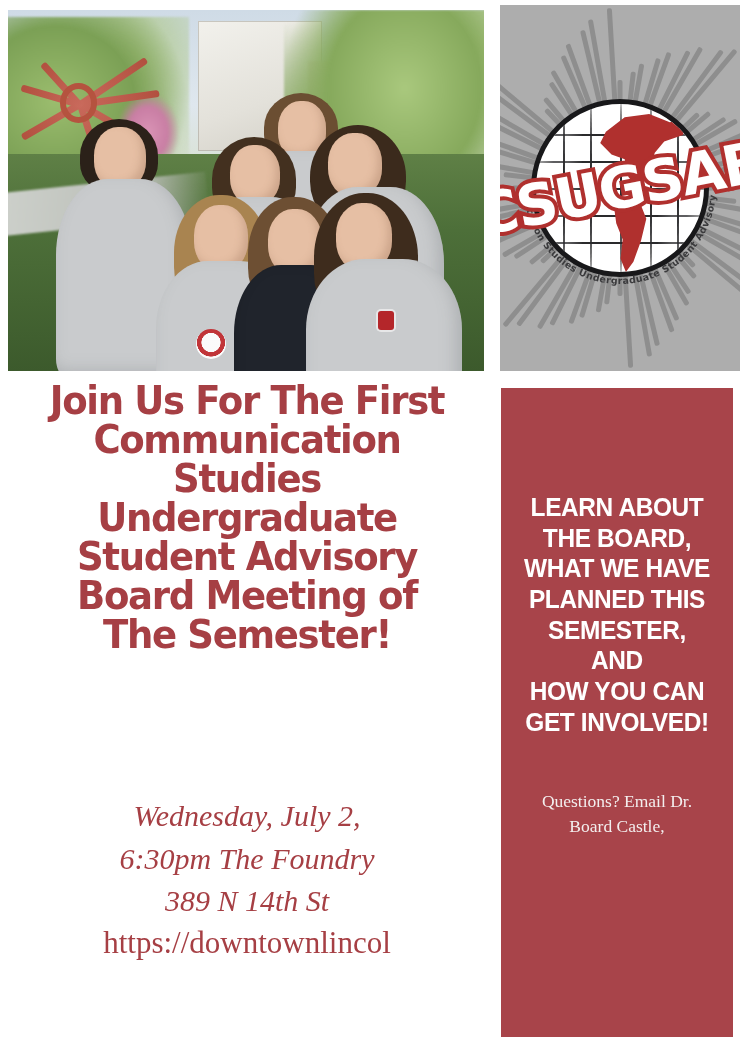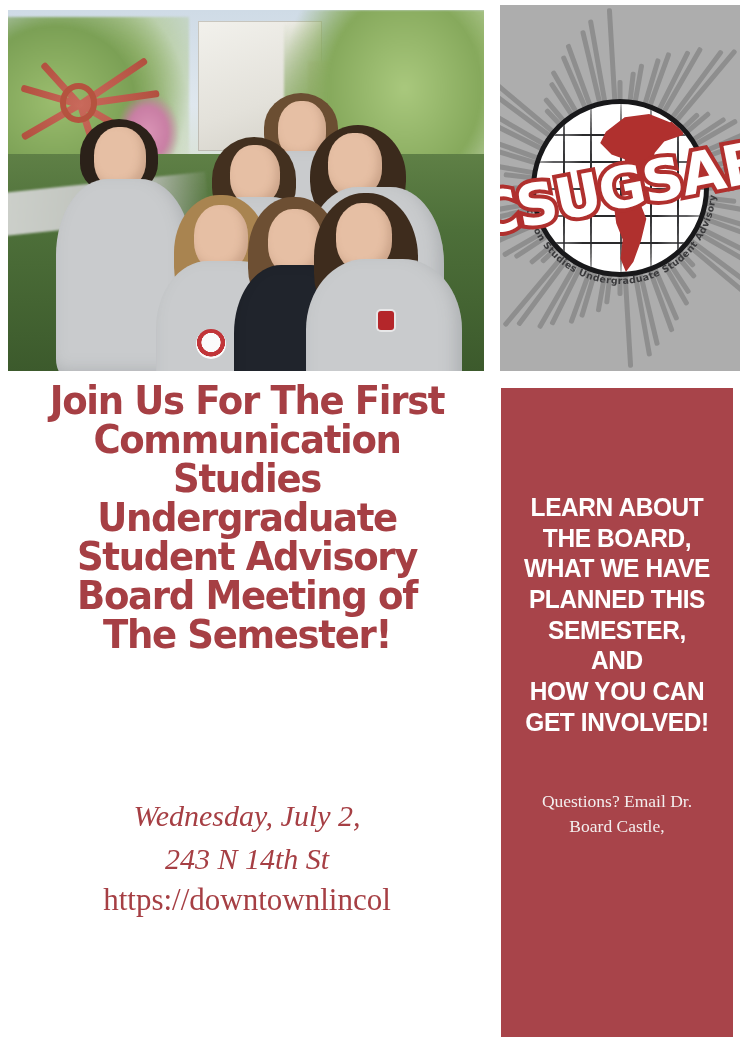--- a/index.html
+++ b/index.html
@@ -480,17 +480,18 @@
     <div>Communication</div>
     <div>Studies</div>
     <div>Undergraduate</div>
     <div>Student Advisory</div>
     <div>Board  Meeting of</div>
     <div>The Semester!</div>
   </div>
 
   <div class="details">
     <div class="dline">Wednesday, July 2,</div>
-    <div class="dline">243 N 14th St</div>
+    <div class="dline">6:30pm The Foundry</div>
+    <div class="dline">389 N 14th St</div>
     <div class="url">https://downtownlincol</div>
   </div>
 
 </div>
 
 </body></html>

